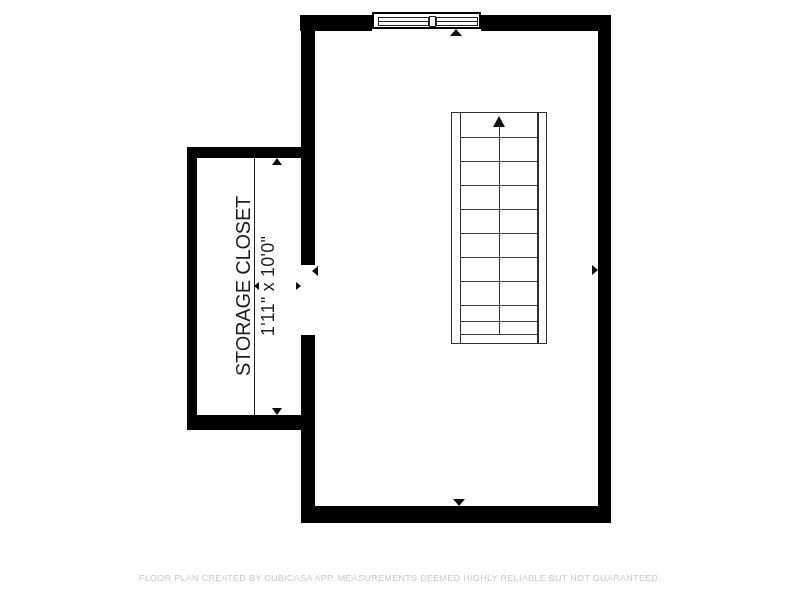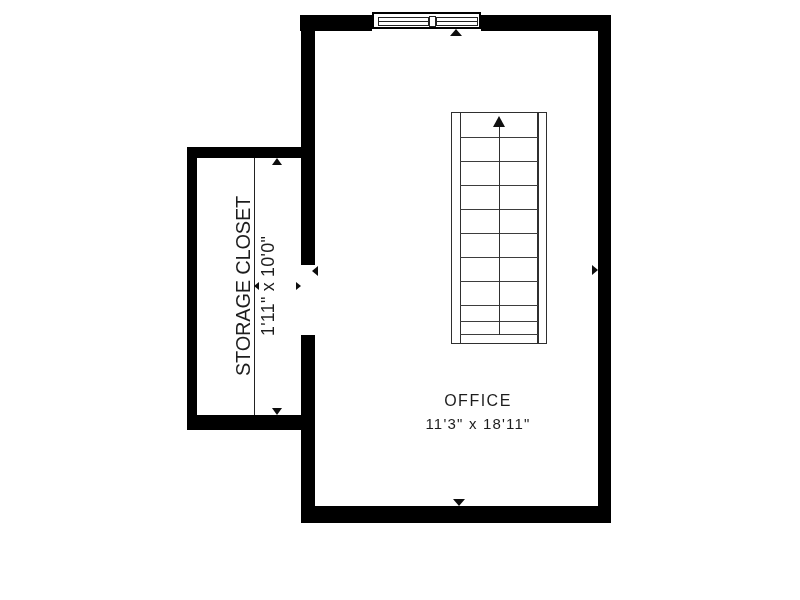--- a/index.html
+++ b/index.html
@@ -85,23 +85,20 @@
   <div class="tri up" style="left:450px;top:29px;"></div>
   <div class="tri down" style="left:453px;top:499px;"></div>
   <div class="tri left" style="left:312px;top:266px;"></div>
   <div class="tri right" style="left:592px;top:265px;"></div>
 
   <div class="tri up small" style="left:272px;top:158px;"></div>
   <div class="tri down small" style="left:272px;top:408px;"></div>
   <div class="tri left small" style="left:254px;top:282px;"></div>
   <div class="tri right small" style="left:295.5px;top:282px;"></div>
 
-  <div class="room-label office-label">
-    <div class="name">OFFICE</div>
-    <div class="dims">11'3" x 18'11"</div>
-  </div>
   <div class="room-label closet-label">
     <div class="name">STORAGE CLOSET</div>
     <div class="dims">1'11" x 10'0"</div>
   </div>
 
+  <div class="footer">FLOOR PLAN CREATED BY CUBICASA APP. MEASUREMENTS DEEMED HIGHLY RELIABLE BUT NOT GUARANTEED.</div>
 
 </div>
 
 </body></html>

